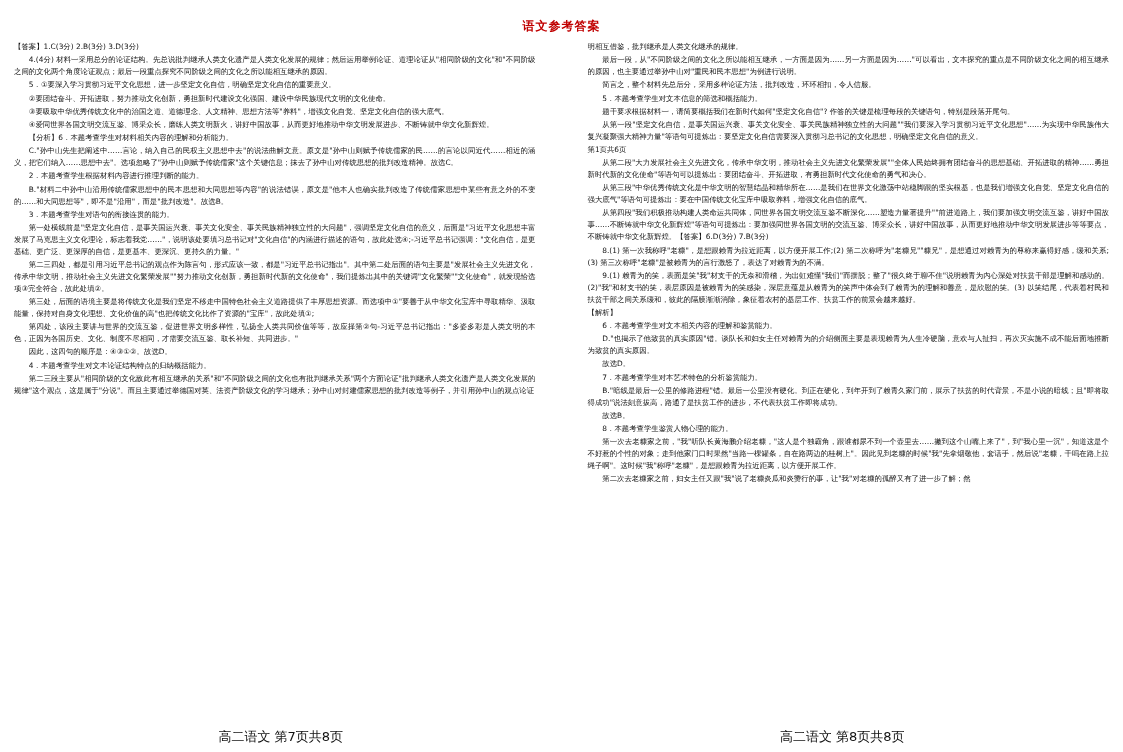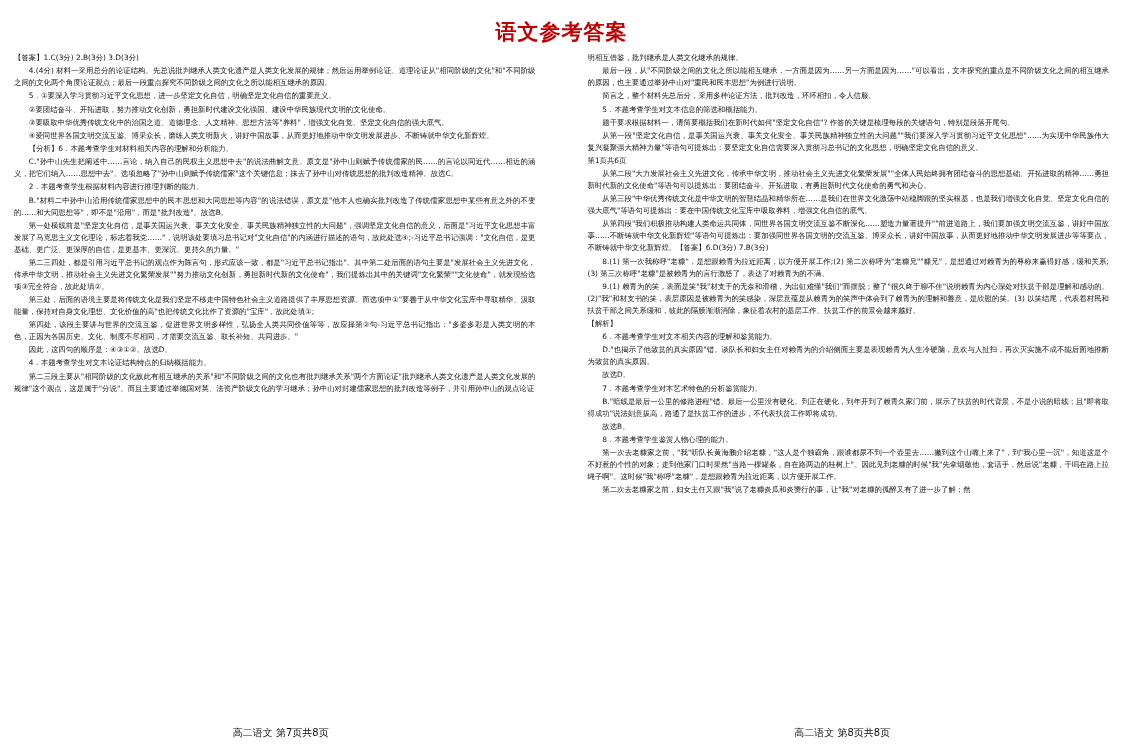--- a/index.html
+++ b/index.html
@@ -13,21 +13,21 @@
   .page{
     position:relative;
     width:1123px;height:752px;
     box-sizing:border-box;
     padding:10px 14px 0 14px;
   }
   .title{
     text-align:center;
     color:#c00000;
     font-weight:bold;
-    font-size:21px;
+    font-size:12px;
     letter-spacing:1px;
     margin:8px 0 6px 0;
     font-family:"DejaVu Sans","Liberation Sans",sans-serif;
   }
   .columns{
     display:flex;
     gap:16px;
     height:700px;
   }
   .col{
@@ -38,22 +38,22 @@
     text-align:justify;
   }
   .col.left{padding-right:18px;}
   .col.right{padding-left:18px;padding-top:0px;}
   p{margin:0 0 1.2px 0;}
   .ind2{text-indent:2em;}
   .ind0{text-indent:0;}
   .ans-line{letter-spacing:0px;}
   .footer{
     position:absolute;
-    bottom:12px;
-    font-size:10px;
+    bottom:6px;
+    font-size:13px;
     color:#111;
     text-align:center;
   }
   .footer.l{left:0;width:50%;}
   .footer.r{left:50%;width:50%;}
 </style>
 </head>
 <body>
 
 <div class="page">
@@ -66,20 +66,21 @@
       <p class="ind0 ans-line">【答案】1.C(3分)        2.B(3分)          3.D(3分)</p>
       <p class="ind2">4.(4分) 材料一采用总分的论证结构。先总说批判继承人类文化遗产是人类文化发展的规律；然后运用举例论证、道理论证从"相同阶级的文化"和"不同阶级之间的文化两个角度论证观点；最后一段重点探究不同阶级之间的文化之所以能相互继承的原因。</p>
       <p class="ind2">5．①要深入学习贯彻习近平文化思想，进一步坚定文化自信，明确坚定文化自信的重要意义。</p>
       <p class="ind2">②要团结奋斗、开拓进取，努力推动文化创新，勇担新时代建设文化强国、建设中华民族现代文明的文化使命。</p>
       <p class="ind2">③要吸取中华优秀传统文化中的治国之道、道德理念、人文精神、思想方法等"养料"，增强文化自觉、坚定文化自信的强大底气。</p>
       <p class="ind2">④爱同世界各国文明交流互鉴、博采众长，磨练人类文明新火，讲好中国故事，从而更好地推动中华文明发展进步、不断铸就中华文化新辉煌。</p>
       <p class="ind2">【分析】6．本题考查学生对材料相关内容的理解和分析能力。</p>
       <p class="ind2">C."孙中山先生把阐述中……言论，纳入自己的民权主义思想中去"的说法曲解文意。原文是"孙中山则赋予传统儒家的民……的言论以同近代……相近的涵义，把它们纳入……思想中去"。选项忽略了"孙中山则赋予传统儒家"这个关键信息；抹去了孙中山对传统思想的批判改造精神。故选C。</p>
       <p class="ind2">2．本题考查学生根据材料内容进行推理判断的能力。</p>
       <p class="ind2">B."材料二中孙中山沿用传统儒家思想中的民本思想和大同思想等内容"的说法错误，原文是"他本人也确实批判改造了传统儒家思想中某些有意之外的不变的……和大同思想等"，即不是"沿用"，而是"批判改造"。故选B。</p>
+      <p class="ind2">3．本题考查学生对语句的衔接连贯的能力。</p>
       <p class="ind2">第一处横线前是"坚定文化自信，是事关国运兴衰、事关文化安全、事关民族精神独立性的大问题"，强调坚定文化自信的意义，后面是"习近平文化思想丰富发展了马克思主义文化理论，标志着我党……"，说明该处要填习总书记对"文化自信"的内涵进行描述的语句，故此处选④;-习近平总书记强调："文化自信，是更基础、更广泛、更深厚的自信，是更基本、更深沉、更持久的力量。"</p>
       <p class="ind2">第二三四处，都是引用习近平总书记的观点作为陈言句，形式应该一致，都是"习近平总书记指出"。其中第二处后面的语句主要是"发展社会主义先进文化，传承中华文明，推动社会主义先进文化繁荣发展""努力推动文化创新，勇担新时代新的文化使命"，我们提炼出其中的关键词"文化繁荣""文化使命"，就发现恰选项③完全符合，故此处填②。</p>
       <p class="ind2">第三处，后面的语境主要是将传统文化是我们坚定不移走中国特色社会主义道路提供了丰厚思想资源。而选项中①"要善于从中华文化宝库中寻取精华、汲取能量，保持对自身文化理想、文化价值的高"也把传统文化比作了资源的"宝库"，故此处填①;</p>
       <p class="ind2">第四处，该段主要讲与世界的交流互鉴，促进世界文明多样性，弘扬全人类共同价值等等，故应择第②句-习近平总书记指出："多姿多彩是人类文明的本色，正因为各国历史、文化、制度不尽相同，才需要交流互鉴、取长补短、共同进步。"</p>
       <p class="ind2">因此，这四句的顺序是：④③①②。故选D。</p>
       <p class="ind2">4．本题考查学生对文本论证结构特点的归纳概括能力。</p>
       <p class="ind2">第二三段主要从"相同阶级的文化敌此有相互继承的关系"和"不同阶级之间的文化也有批判继承关系"两个方面论证"批判继承人类文化遗产是人类文化发展的规律"这个观点，这是属于"分说"。而且主要通过举德国对英、法资产阶级文化的学习继承；孙中山对封建儒家思想的批判改造等例子，并引用孙中山的观点论证</p>
       <p class="ind2"></p>
     </div>
 

